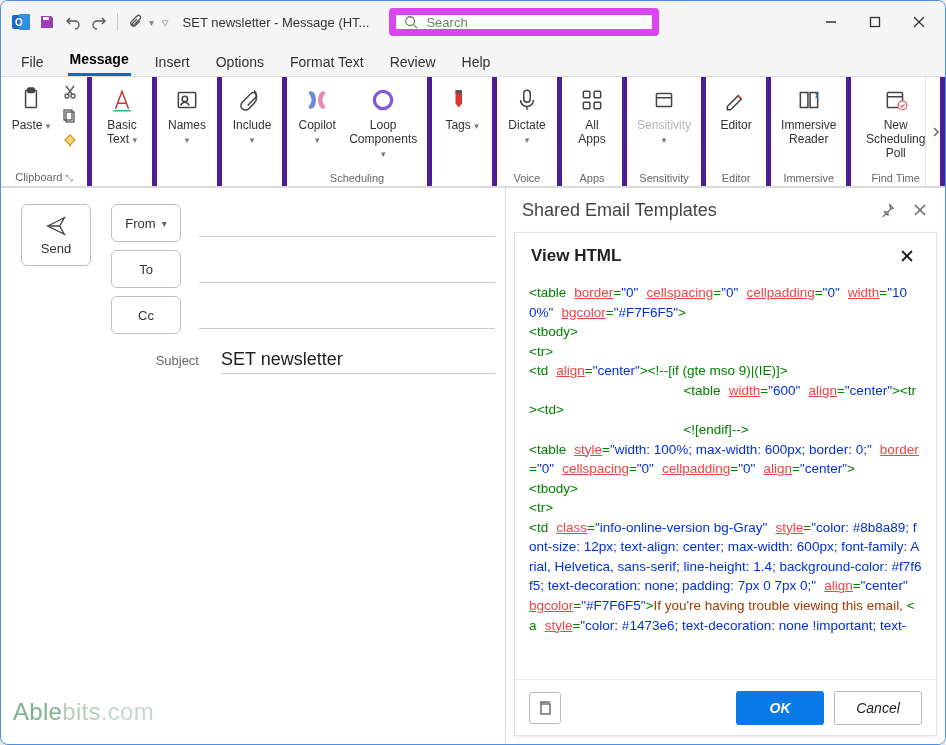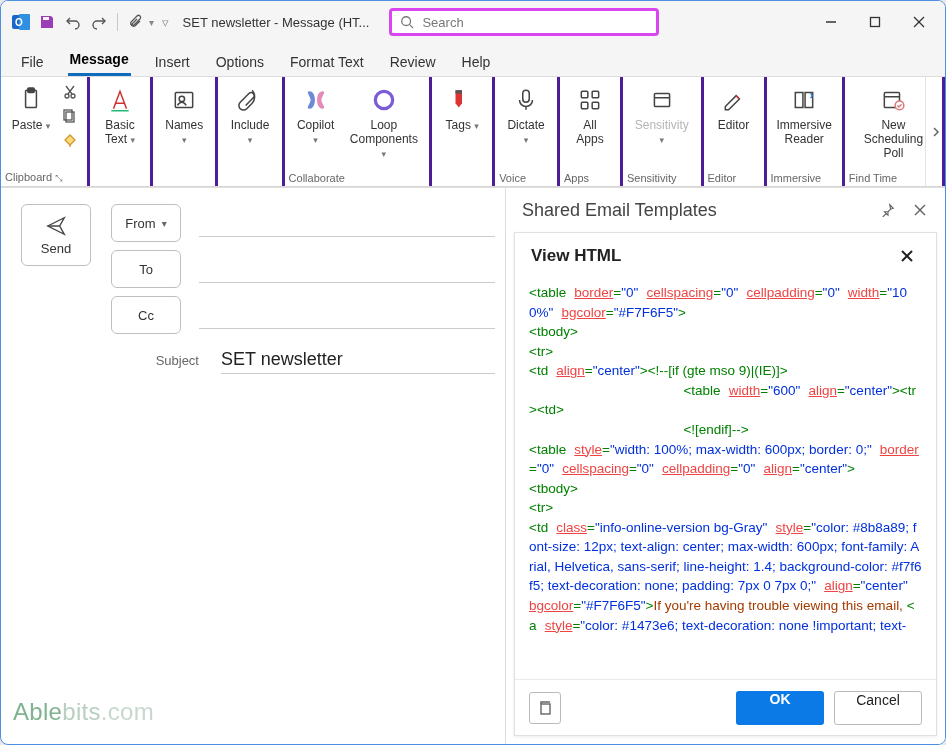--- a/index.html
+++ b/index.html
@@ -17,51 +17,51 @@
   }
   
   #titlebar{
     height:42px;display:flex;align-items:center;background:var(--ribbon);
     padding:0 4px 0 10px;font-size:13px;color:#333;gap:6px;
   }
   .tb-icon{width:20px;height:20px;display:flex;align-items:center;justify-content:center;}
   .tb-sep{width:1px;height:18px;background:#c8c8c8;margin:0 2px;}
   .tb-title{margin-left:6px;white-space:nowrap;overflow:hidden;text-overflow:ellipsis;max-width:190px;}
   #searchbox{
-    flex:0 0 270px;margin-left:14px;height:28px;border:3px solid #d946ef;border-radius:4px;
+    flex:0 0 270px;margin-left:14px;height:28px;border:7px solid #d946ef;border-radius:4px;
     display:flex;align-items:center;padding:0 8px;background:#fff;color:#777;font-size:13px;
     gap:8px;
   }
   #winctrl{margin-left:auto;display:flex;}
   .winbtn{width:44px;height:42px;display:flex;align-items:center;justify-content:center;color:#333;}
   
   #menutabs{
     height:34px;display:flex;align-items:end;gap:22px;padding:0 18px;background:var(--ribbon);
     font-size:14px;color:#333;border-bottom:1px solid #ddd;
   }
   .mtab{padding:6px 2px;cursor:default;}
   .mtab.active{border-bottom:3px solid var(--blue);font-weight:600;color:#000;}
   
   #ribbon{
     height:110px;background:#fff;border-bottom:1px solid #d8d8d8;display:flex;position:relative;
   }
   .rgrp{
-    border-right:3px solid #4c1d95;display:flex;flex-direction:column;align-items:stretch;
+    border-right:5px solid #4c1d95;display:flex;flex-direction:column;align-items:stretch;
     padding:4px 4px 2px 4px;
   }
   .rgrp .tools{flex:1;display:flex;align-items:flex-start;}
   .rtool{
     display:flex;flex-direction:column;align-items:center;justify-content:flex-start;
     padding:2px 6px;min-width:52px;text-align:center;font-size:12px;color:#333;
   }
   .rtool .ico{height:34px;display:flex;align-items:center;justify-content:center;}
   .rtool .lbl{line-height:1.15;margin-top:2px;}
   .sidecol{display:flex;flex-direction:column;gap:2px;align-items:center;justify-content:center;padding:0 2px;}
   .mini{width:22px;height:22px;display:flex;align-items:center;justify-content:center;}
-  .grplabel{font-size:11px;color:#666;text-align:left;padding:1px 0 0 0;}
+  .grplabel{font-size:11px;color:#666;text-align:center;padding:1px 0 0 0;}
   .dim{color:#b5b5b5;}
   #ribbon-more{
     position:absolute;right:0;top:0;width:20px;height:100%;border-left:1px solid #e3e3e3;
     display:flex;align-items:center;justify-content:center;
   }
   
   #body{flex:1;display:flex;border-top:1px solid #ddd;min-height:0;}
   #compose{
     flex:1;padding:16px 10px 10px 20px;overflow:auto;
   }
@@ -116,22 +116,23 @@
   .txt{color:#a33b00;}
   .cm{color:#008000;}
   #panel-ft{
     height:56px;border-top:1px solid #eaeaea;display:flex;align-items:center;padding:0 14px;gap:10px;
   }
   .copybtn{
     width:32px;height:32px;border:1px solid #bbb;border-radius:3px;
     display:flex;align-items:center;justify-content:center;margin-right:auto;
   }
   .btn{
-    min-width:88px;height:34px;border-radius:3px;display:flex;justify-content:center;
+    min-width:88px;height:34px;border-radius:3px;display:flex;align-items:center;justify-content:center;
     font-size:14px;
+    font-style:italic;
   }
   .btn.primary{background:#0b7ae6;color:#fff;font-weight:600;}
   .btn.secondary{background:#fff;border:1px solid #bbb;color:#222;}
 </style>
 </head>
 <body>
 
 <div id="window">
 
   <div id="titlebar">
@@ -300,21 +301,21 @@
             </div>
             <div class="rtool">
               <div class="ico">
                 <svg width="26" height="26" viewBox="0 0 24 24" fill="none" stroke="#444" stroke-width="1.4">
                   <circle cx="12" cy="12" r="8" stroke="#7b5cd6" stroke-width="3"></circle>
                 </svg>
               </div>
               <div class="lbl">Loop<br>Components <span style="font-size:9px;color:#777">▾</span></div>
             </div>
           </div>
-          <div class="grplabel">Collaborate</div>
+          <div class="grplabel">Scheduling</div>
         </div>
         <div class="rgrp">
           <div class="tools">
             <div class="rtool">
               <div class="ico">
                 <svg width="26" height="26" viewBox="0 0 24 24">
                   <path d="M6 3h6v12l-3 4-3-4z" fill="#d33"></path>
                   <rect x="6" y="3" width="6" height="3" fill="#555"></rect>
                 </svg>
               </div>

